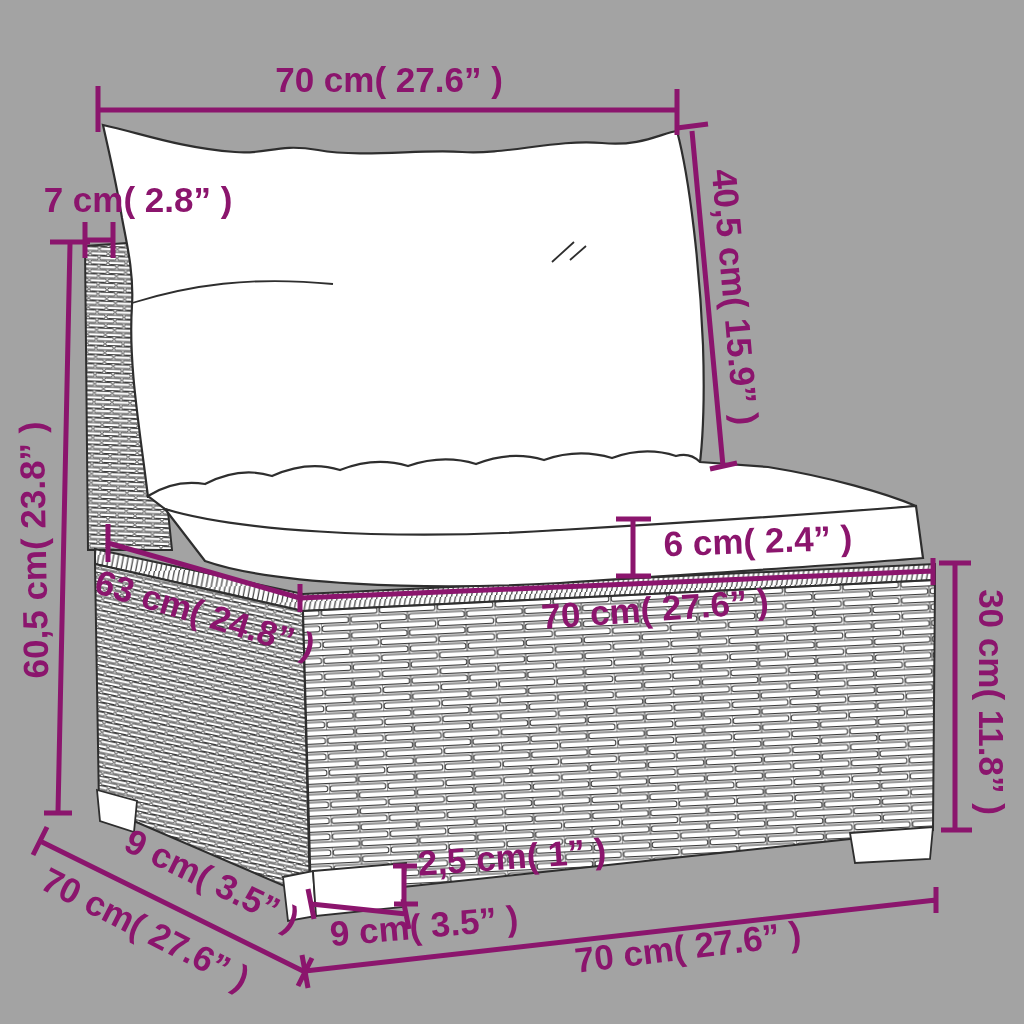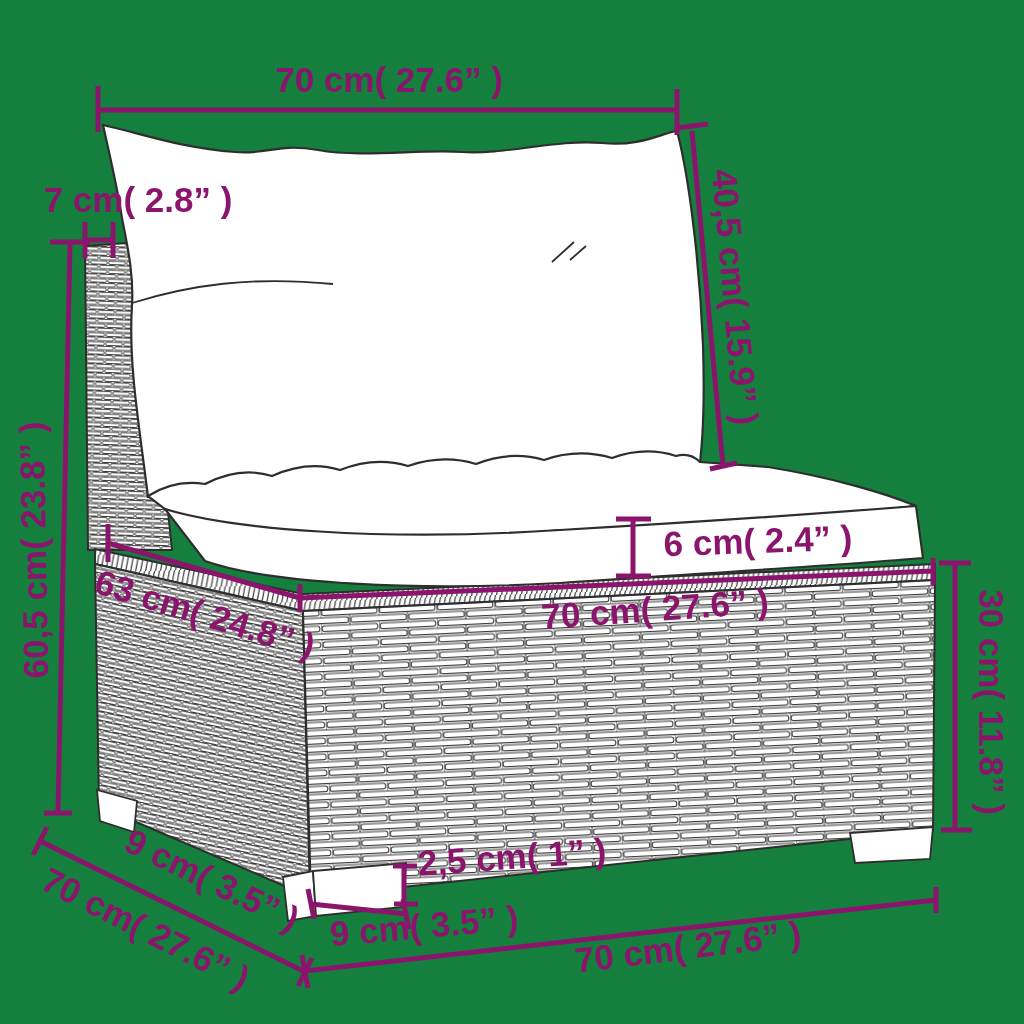--- a/index.html
+++ b/index.html
@@ -1,17 +1,17 @@
 <!DOCTYPE html>
 <html style="--accent: #8B156D; --outline: #2e2e2e;"><head>
 <meta charset="utf-8">
 <style>
   html,body{margin:0;padding:0;background:#ffffff;}
   .stage{
-    width:1024px;height:1024px;position:relative;background:#15803d;
+    width:1024px;height:1024px;position:relative;background:#a3a3a3;
     font-family:"Liberation Sans", sans-serif;
   }
   svg{display:block;}
   .dim path{stroke:var(--accent,#8B156D);stroke-width:5;fill:none;stroke-linecap:butt;}
   .dim text{
     fill:var(--accent,#8B156D);
     font-family:"Liberation Sans", sans-serif;
     font-weight:700;font-size:35px;
     text-anchor:middle;
   }

